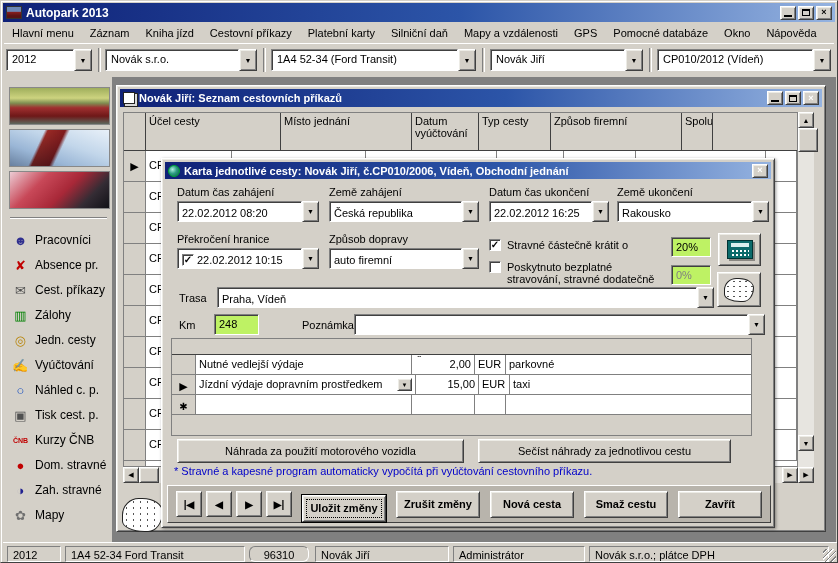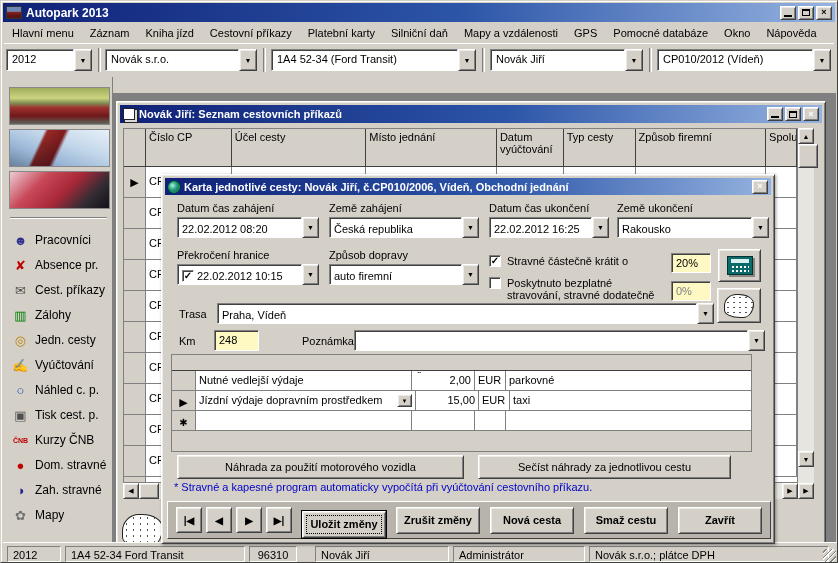--- a/index.html
+++ b/index.html
@@ -45,21 +45,21 @@
                 linear-gradient(115deg,transparent 30%,#c03028 33%,#9c1f1f 48%,transparent 52%);
                 background-blend-mode:multiply; }
   .photo-fuel { background:linear-gradient(135deg,#ecccd4 0%,#c84858 30%,#a82838 55%,#342c34 78%,#121218 100%); }
   .side-sep { position:absolute; left:6px; top:218px; width:97px; border-top:1px solid #808080; border-bottom:1px solid #fff; }
   .nav-item { position:absolute; left:8px; height:22px; display:flex; align-items:center; gap:6px; width:98px; }
   .nav-ico { width:17px; text-align:center; font-size:13px; line-height:1; flex:0 0 17px; }
   .nav-ico.txt { font-size:7px; font-weight:bold; letter-spacing:0; }
   .nav-lbl { font-size:12px; }
 
   
-  .workspace { position:absolute; left:112px; top:92px; width:723px; height:465px; background:#808080; }
+  .workspace { position:absolute; left:112px; top:76px; width:723px; height:465px; background:#808080; }
   .child { position:absolute; left:3px; top:8px; width:710px; height:447px; background:#d4d0c8;
            border:1px solid; border-color:#fff #404040 #404040 #fff; box-shadow: inset 1px 1px 0 #ecebe5, inset -1px -1px 0 #808080; }
   .child-title { position:absolute; left:3px; top:3px; right:3px; height:18px;
                  background:linear-gradient(90deg,#0f2177 0%,#2c55a8 55%,#95b3e0 100%);
                  display:flex; align-items:center; gap:4px; padding:0 3px; color:#fff; font-weight:bold; }
   .doc-icon { width:12px; height:12px; background:#fff; border:1px solid #222; box-shadow:2px 2px 0 #d8d8d8, 2px 2px 0 1px #222; }
 
   .grid { position:absolute; left:6px; top:26px; width:675px; height:355px; background:#fff;
           border:1px solid #808080; overflow:hidden; }
   .ghead { display:flex; height:38px; background:#d4d0c8; border-bottom:1px solid #404040; }
@@ -77,21 +77,21 @@
                background-image:radial-gradient(#555 0.8px, transparent 1px); background-size:7px 6px; }
 
   
   .dialog { position:absolute; left:48px; top:81px; width:614px; height:370px; background:#d4d0c8;
             border:1px solid; border-color:#fff #404040 #404040 #fff; box-shadow: inset 1px 1px 0 #ecebe5, inset -1px -1px 0 #808080, 1px 1px 3px rgba(0,0,0,.4); z-index:5; }
   .dlg-title { position:absolute; left:3px; top:3px; right:3px; height:17px;
                background:linear-gradient(90deg,#0f2177 0%,#2c55a8 55%,#95b3e0 100%);
                display:flex; align-items:center; gap:4px; padding:0 3px; color:#fff; font-weight:bold; font-size:11px; }
   .globe-icon { width:12px; height:12px; border-radius:50%; background:radial-gradient(circle at 35% 35%, #aef0e0 0%, #2e9e84 45%, #0c5a4a 100%); border:1px solid #0a3; }
   .lbl { position:absolute; font-size:11px; white-space:nowrap; }
-  .field { position:absolute; background:#fef9c3; border:1px solid; border-color:#808080 #fff #fff #808080;
+  .field { position:absolute; background:#bef264; border:1px solid; border-color:#808080 #fff #fff #808080;
            box-shadow: inset 1px 1px 0 #404040; padding:3px 3px 0 4px; white-space:nowrap; overflow:hidden; }
   .dcombo { position:absolute; display:flex; height:21px; }
   .dcombo .cfield { flex:1; background:#fff; border:1px solid; border-color:#808080 #fff #fff #808080;
                     box-shadow: inset 1px 1px 0 #404040; padding:3px 3px 0 4px; white-space:nowrap; overflow:hidden; display:flex; align-items:center; gap:3px; }
   .dcombo .cbtn { width:17px; display:flex; align-items:center; justify-content:center; font-size:7px; }
   .chk { width:12px; height:12px; background:#fff; border:1px solid; border-color:#808080 #fff #fff #808080;
          box-shadow: inset 1px 1px 0 #404040; display:inline-flex; align-items:center; justify-content:center;
          font-size:10px; font-weight:bold; line-height:1; flex:0 0 12px; }
   .chkrow { position:absolute; display:flex; gap:6px; align-items:flex-start; font-size:11px; }
   .calc-btn, .map-btn { position:absolute; display:flex; align-items:center; justify-content:center; }
@@ -259,21 +259,20 @@
             </span>
           <span class="wbtn raised">
               <span>×</span>
             </span>
         </span>
       </div>
 
       <div class="grid">
         <div class="ghead">
           <span class="gh selcell" style="width:22px;"></span>
-          <span class="gh" style="width:86px;">Číslo CP</span>
           <span class="gh" style="width:135px;">Účel cesty</span>
           <span class="gh" style="width:131px;">Místo jednání</span>
           <span class="gh" style="width:67px;">Datum vyúčtování</span>
           <span class="gh" style="width:72px;">Typ cesty</span>
           <span class="gh" style="width:131px;">Způsob firemní</span>
           <span class="gh" style="width:31px;">Spoluc</span>
         </div>
         <div class="grow">
           <span class="gc selcell" style="width:22px;">▶</span>
           <span class="gc" style="width:86px;">CP0</span>
@@ -522,20 +521,20 @@
         <span class="act-btn raised">Nová cesta</span>
         <span class="act-btn raised">Smaž cestu</span>
         <span class="act-btn raised">Zavřít</span>
       </div>
     </div>
   </div>
 
   <div class="statusbar">
     <span class="sp" style="left:4px;width:54px;">2012</span>
     <span class="sp" style="left:62px;width:180px;">1A4 52-34  Ford Transit</span>
-    <span class="sp" style="left:246px;width:48px;text-align:center;">96310</span>
+    <span class="sp" style="left:246px;width:60px;text-align:center;border-radius:6px;">96310</span>
     <span class="sp" style="left:312px;width:134px;">Novák Jiří</span>
     <span class="sp" style="left:450px;width:132px;">Administrátor</span>
     <span class="sp" style="left:586px;width:240px;">Novák s.r.o.;  plátce DPH</span>
     <span class="grip"></span>
   </div>
 
 </div>
 
 </body></html>

